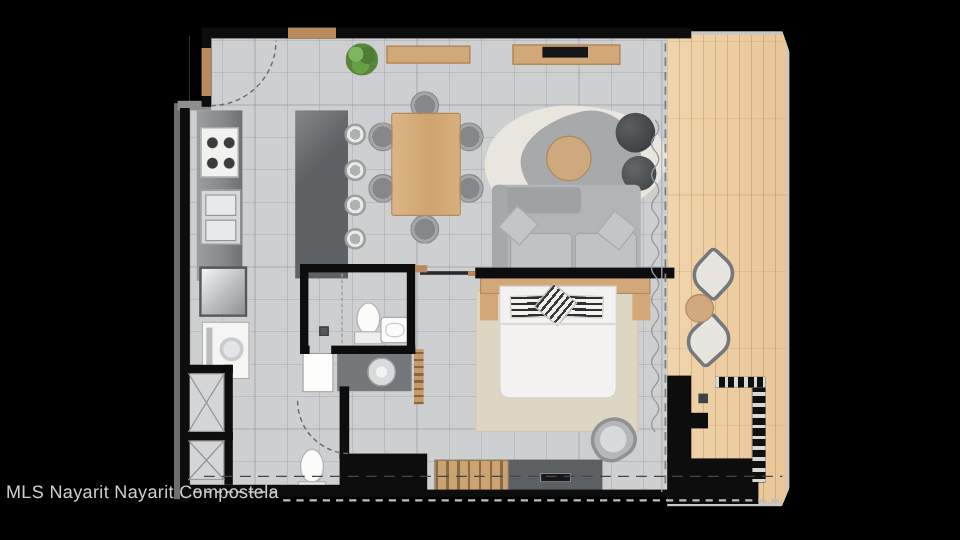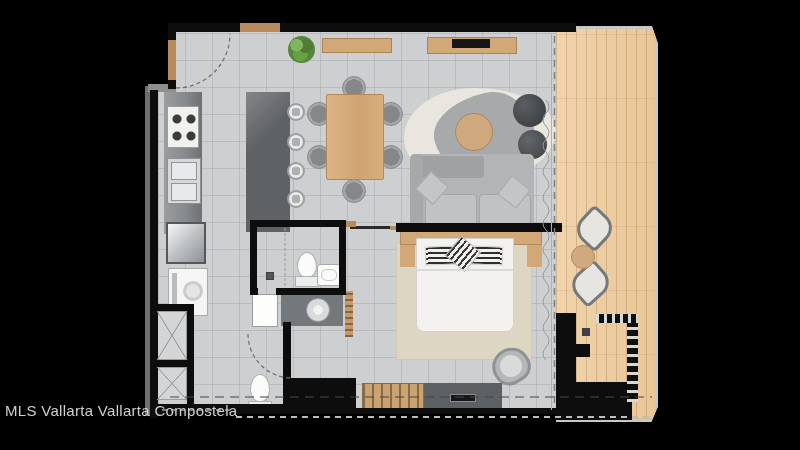--- a/index.html
+++ b/index.html
@@ -185,14 +185,14 @@
         <line x1="187" y1="367" x2="157" y2="400"></line>
     </g>
     <line x1="285" y1="228" x2="285" y2="288" stroke="#9fa1a3" stroke-width="1.2" stroke-dasharray="3 2"></line>
     <line x1="554.5" y1="36" x2="554.5" y2="408" stroke="#7e8184" stroke-width="1.5" stroke-dasharray="7 5"></line>
     <path d="M546 100 q6 7 0 13 q-6 7 0 13 q6 7 0 13 q-6 7 0 13 q6 7 0 13 q-6 7 0 13 q6 7 0 13 q-6 7 0 13 q6 7 0 13 q-6 7 0 13 q6 7 0 13 q-6 7 0 13 q6 7 0 13 q-6 7 0 13 q6 7 0 13 q-6 7 0 13 q6 7 0 13 q-6 7 0 13 q6 7 0 13 q-6 7 0 13" fill="none" stroke="#97999c" stroke-width="1"></path>
     <line x1="170" y1="397" x2="652" y2="397" stroke="#44474a" stroke-width="1.2" stroke-dasharray="9 6"></line>
     <line x1="236" y1="417" x2="654" y2="417" stroke="#bdbdbb" stroke-width="2" stroke-dasharray="6 5"></line>
     <line x1="162" y1="410" x2="232" y2="410" stroke="#9e9e9c" stroke-width="1.5" stroke-dasharray="5 4"></line>
   </svg>
 
-  <div id="watermark">MLS Vallarta Vallarta Compostela</div>
+  <div id="watermark">MLS Nayarit Nayarit Compostela</div>
 </div>
 
 </body></html>

